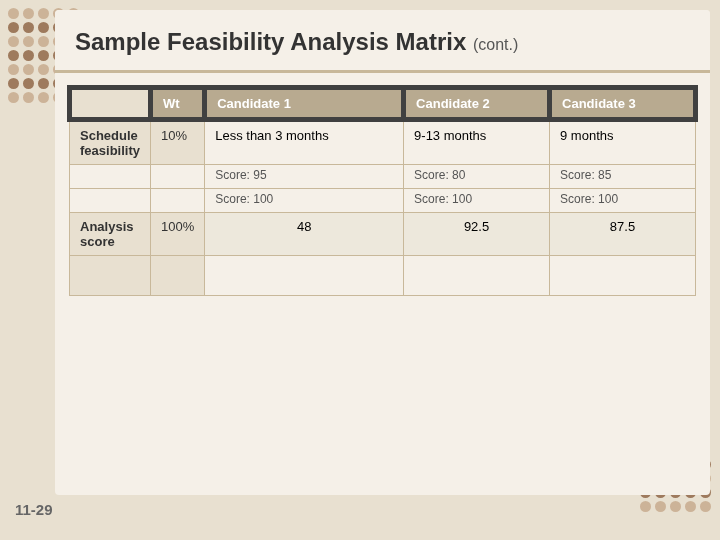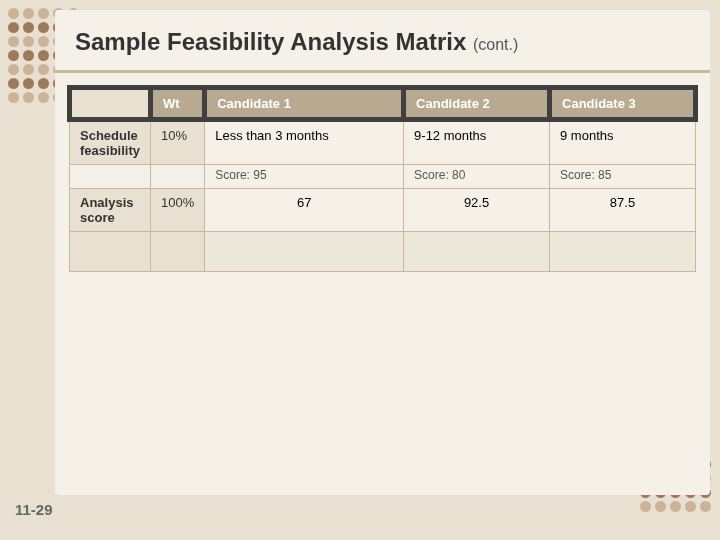--- a/index.html
+++ b/index.html
@@ -230,36 +230,43 @@
           <th>Candidate 2</th>
           <th>Candidate 3</th>
         </tr>
       </thead>
       <tbody>
 
         <tr>
           <td class="row-label">Schedule feasibility</td>
           <td class="wt-cell">10%</td>
           <td>Less than 3 months</td>
-          <td>9-12 months</td>
+          <td>9-13 months</td>
           <td>9 months</td>
         </tr>
         <tr class="score-row">
           <td class="row-label"></td>
           <td class="wt-cell"></td>
           <td><span class="score-text">Score: 95</span></td>
           <td><span class="score-text">Score: 80</span></td>
           <td><span class="score-text">Score: 85</span></td>
         </tr>
 
+        <tr class="score-row">
+          <td class="row-label"></td>
+          <td class="wt-cell"></td>
+          <td><span class="score-text">Score: 100</span></td>
+          <td><span class="score-text">Score: 100</span></td>
+          <td><span class="score-text">Score: 100</span></td>
+        </tr>
 
         <tr>
           <td class="row-label">Analysis score</td>
           <td class="wt-cell">100%</td>
-          <td style="text-align:center;">67</td>
+          <td style="text-align:center;">48</td>
           <td style="text-align:center;">92.5</td>
           <td style="text-align:center;">87.5</td>
         </tr>
 
         <tr>
           <td class="row-label" style="height:40px;"></td>
           <td class="wt-cell"></td>
           <td></td>
           <td></td>
           <td></td>

